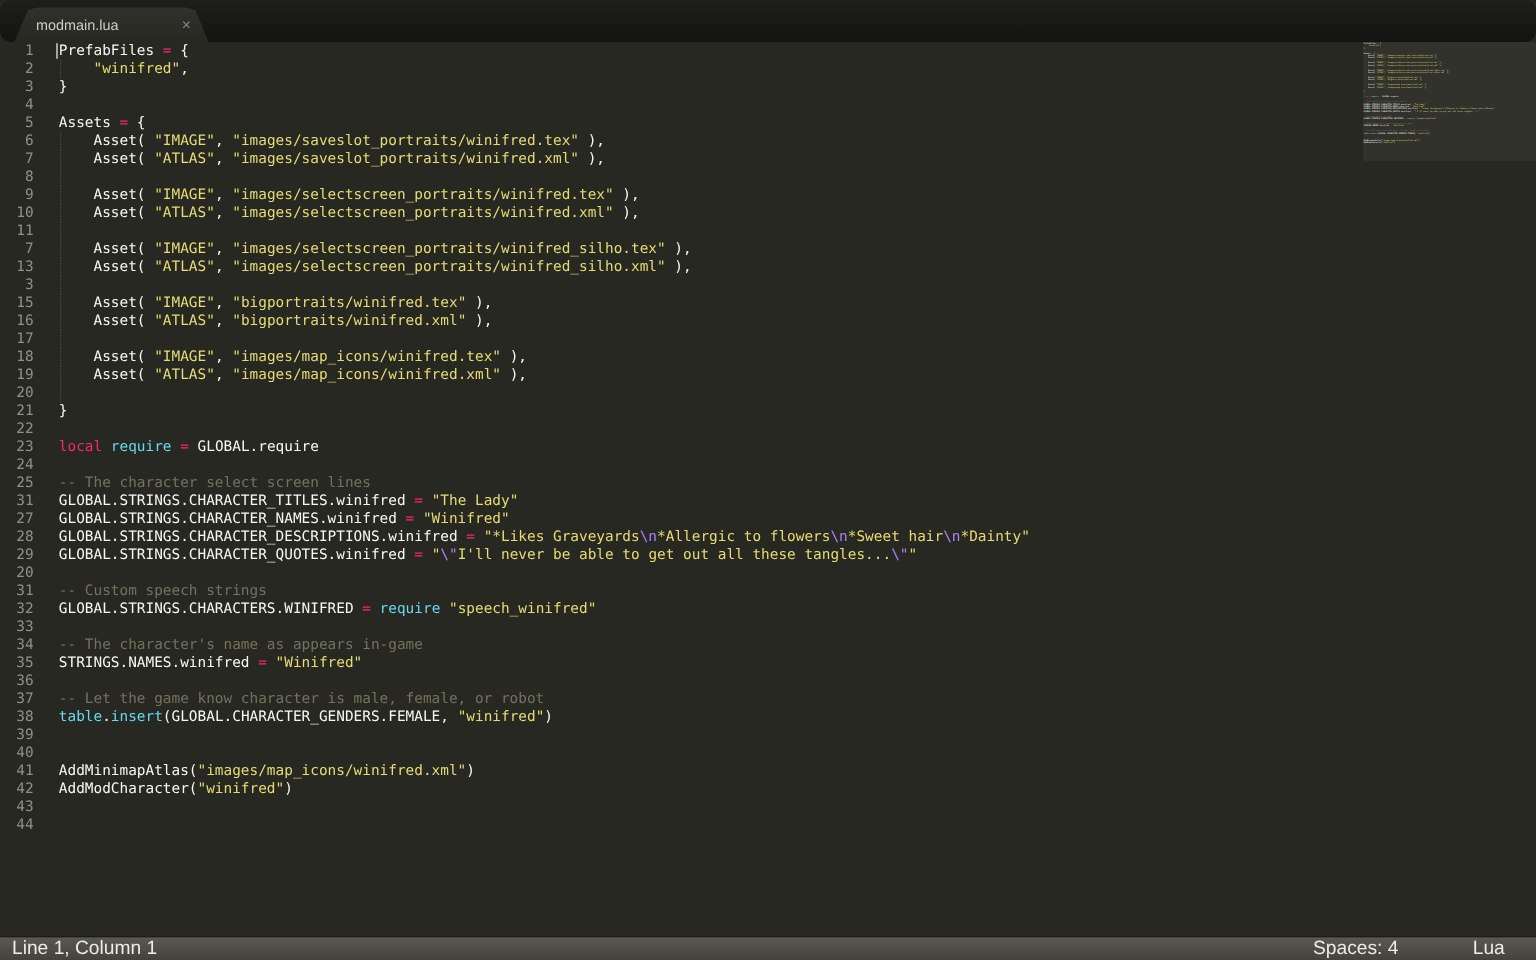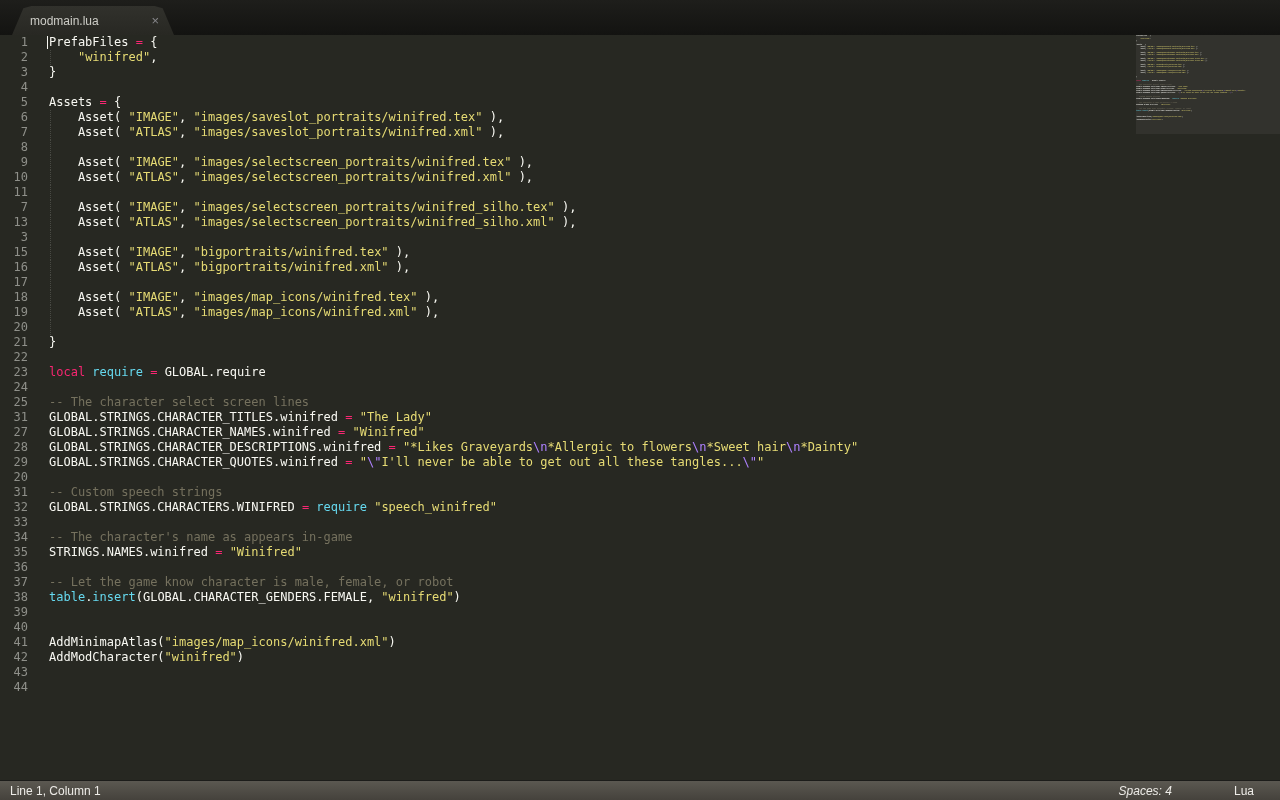--- a/index.html
+++ b/index.html
@@ -2,21 +2,21 @@
 <html><head>
 <meta charset="utf-8">
 <style>
   * { margin:0; padding:0; box-sizing:border-box; }
   html,body { width:1280px; height:800px; overflow:hidden; background:#272822; }
   .window { width:1280px; height:800px; display:flex; flex-direction:column;
             font-family:"Liberation Sans", sans-serif; }
 
   
   .tabbar { height:35px; flex:none; position:relative;
-            background:linear-gradient(#1e1e1b, #131311); }
+            background:linear-gradient(#1e1e1b, #131311);border-radius:9px; }
   .tab { position:absolute; left:12px; top:6px; height:29px; width:162px;
          background:linear-gradient(#31312c, #282823);
          clip-path:polygon(0% 100%, 7% 8%, 12% 0%, 88% 0%, 93% 8%, 100% 100%);
          display:flex; align-items:center; padding:0 12px 0 18px; cursor:default; }
   .tab-label { flex:1; font-size:12px; color:#cdcdc7; }
   .tab-close { font-size:13px; color:#87878a; line-height:1; padding:2px 3px; cursor:pointer; }
 
   
   .editor { flex:1; position:relative; background:#272822; overflow:hidden; }
   .code { position:absolute; top:0; left:0;
@@ -40,24 +40,24 @@
              background:rgba(255,255,255,0.05); overflow:hidden; cursor:default; }
   .minimap-inner { transform:scale(0.135); transform-origin:0 0; width:1000px;
                    font:12px/15px "DejaVu Sans Mono", monospace; }
   .minimap-inner .line .lc { margin-left:2px; }
   .minimap-inner .line.guided .lc::before { display:none; }
 
   
   .statusbar { height:20px; flex:none; display:flex; align-items:center;
                background:linear-gradient(#5b5851, #45423c);
                border-top:1px solid #1c1c1a;
-               color:#edebe7; font-size:12px; padding:0 10px; }
+               color:#edebe7; font-size:16px; padding:0 10px; }
   .status-left { flex:1; }
   .status-right { display:flex; align-items:center; }
-  .status-spaces { margin-right:62px; cursor:pointer;font-style:italic; }
+  .status-spaces { margin-right:62px; cursor:pointer; }
   .status-syntax { margin-right:16px; cursor:pointer; }
 </style>
 </head>
 <body>
 
 <div class="window">
 
   <div class="tabbar">
     <div class="tab">
       <span class="tab-label">modmain.lua</span>

